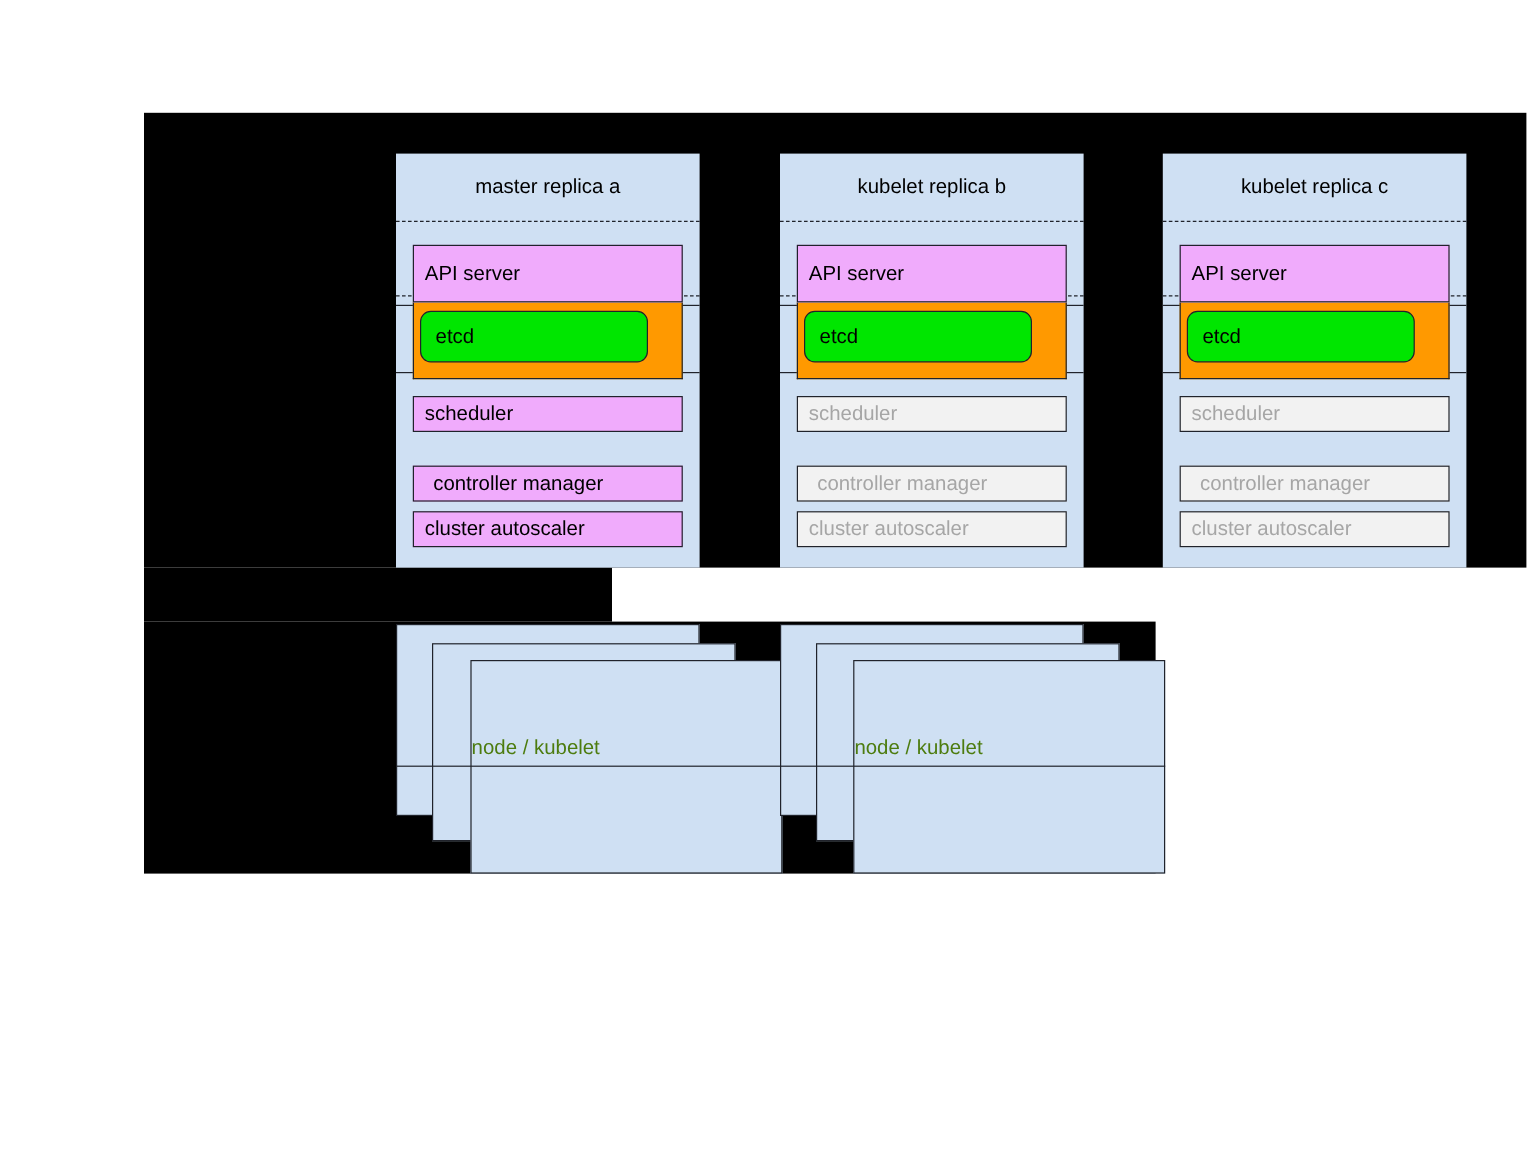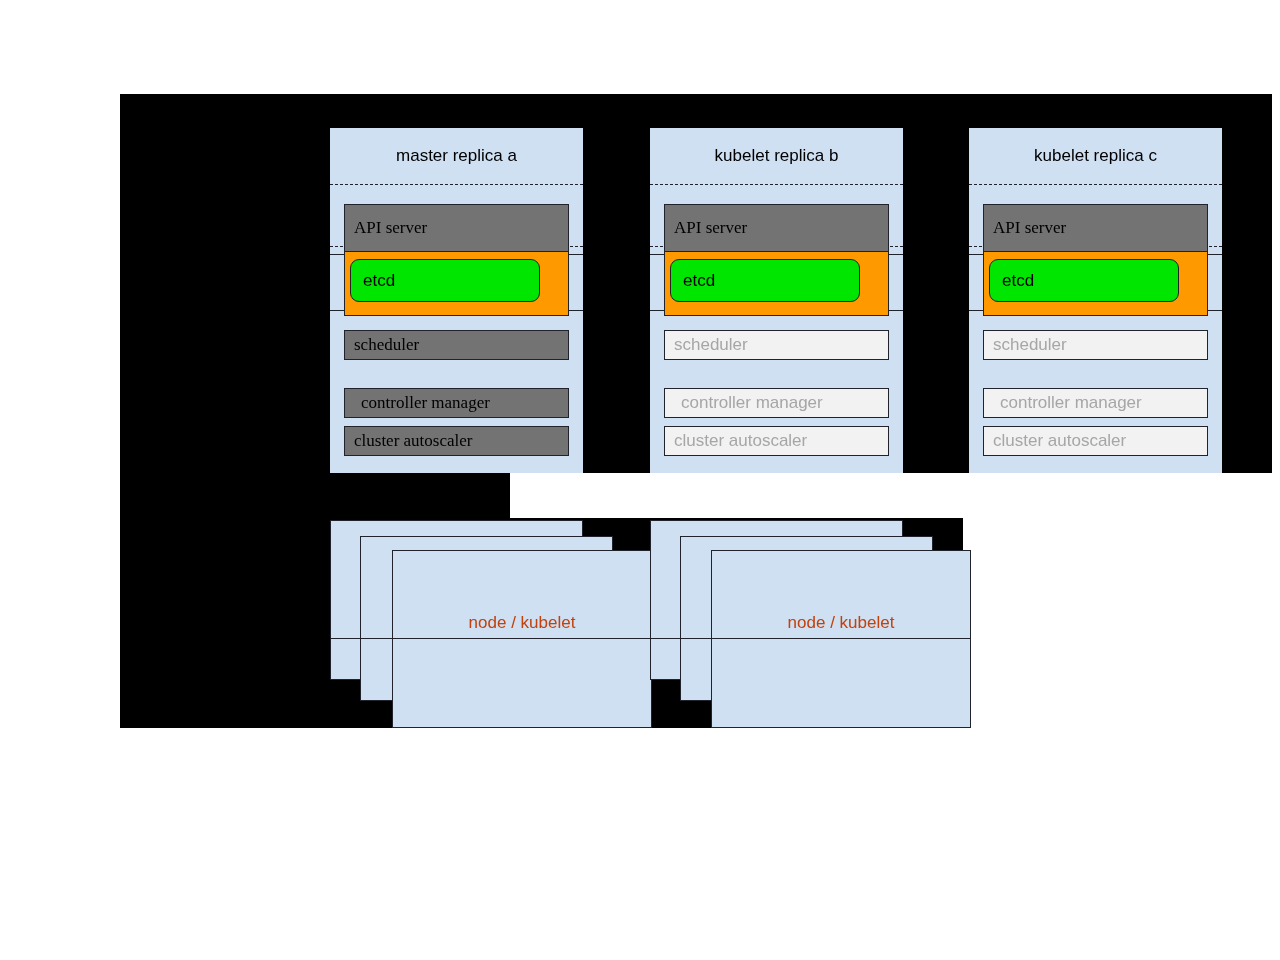--- a/index.html
+++ b/index.html
@@ -78,24 +78,23 @@
     position: absolute;
     left: 14px;
     width: 225px;
     box-sizing: border-box;
     font-size: 17px;
     display: flex;
     align-items: center;
     padding-left: 9px;
   }
   .comp.active {
-    background: #737373;
+    background: #f0abfc;
     border: 1.5px solid #20232b;
     color: #000000;
-    font-family: Liberation Serif, serif;
   }
   .comp.inactive {
     background: #f2f2f2;
     border: 1.5px solid #20232b;
     color: #a6a6a6;
   }
 
   .comp-apiserver {
     top: 76px;
     height: 48px;
@@ -139,23 +138,22 @@
   
   .node-card {
     position: absolute;
     background: #cfe0f3;
     border: 1.5px solid #20232b;
     box-sizing: border-box;
   }
   .node-label {
     position: absolute;
     width: 100%;
-    text-align: center;
-    font-size: 17px;
-    color: #c2410c;
+    font-size: 17px;
+    color: #4d7c0f;
     top: 62px;
   }
   .node-divider {
     position: absolute;
     height: 0;
     border-top: 1.5px solid #20232b;
   }
 </style>
 </head>
 <body>

